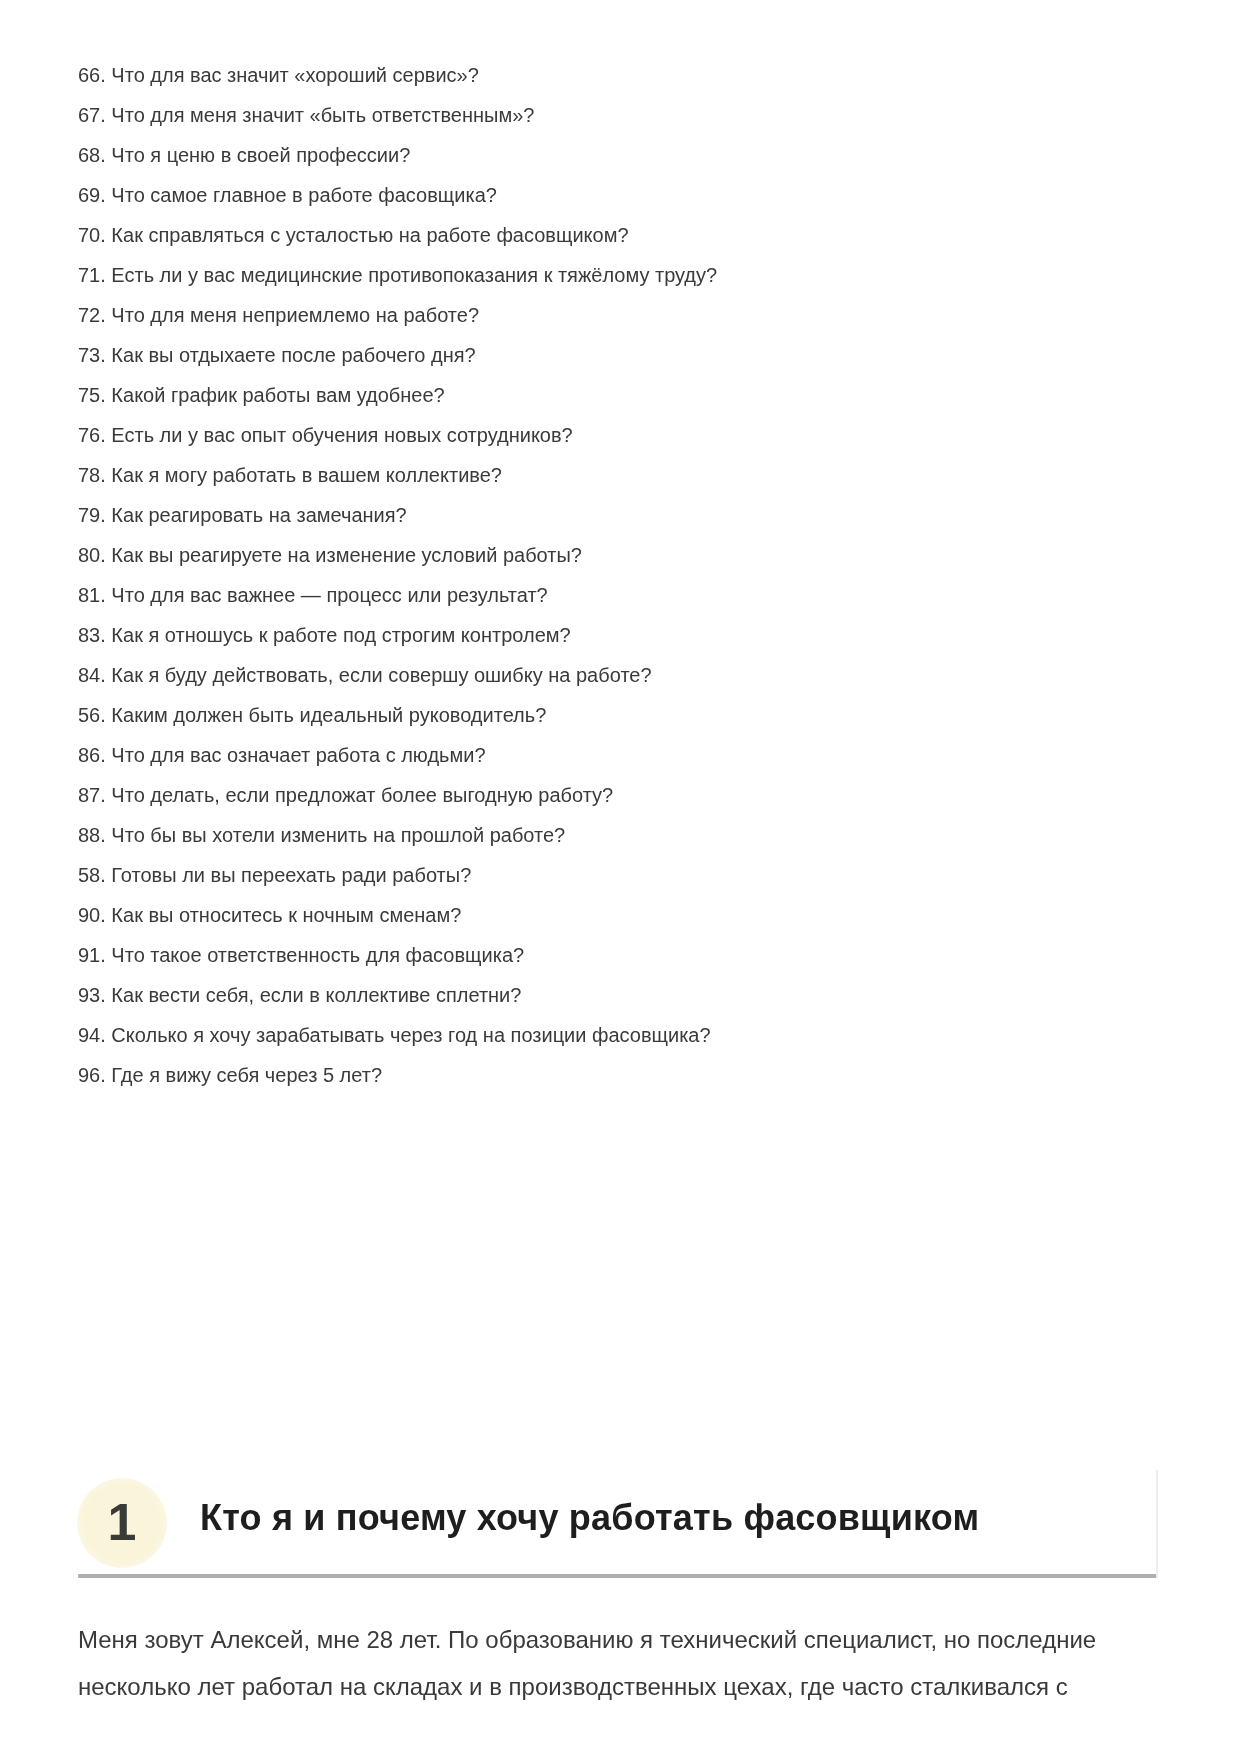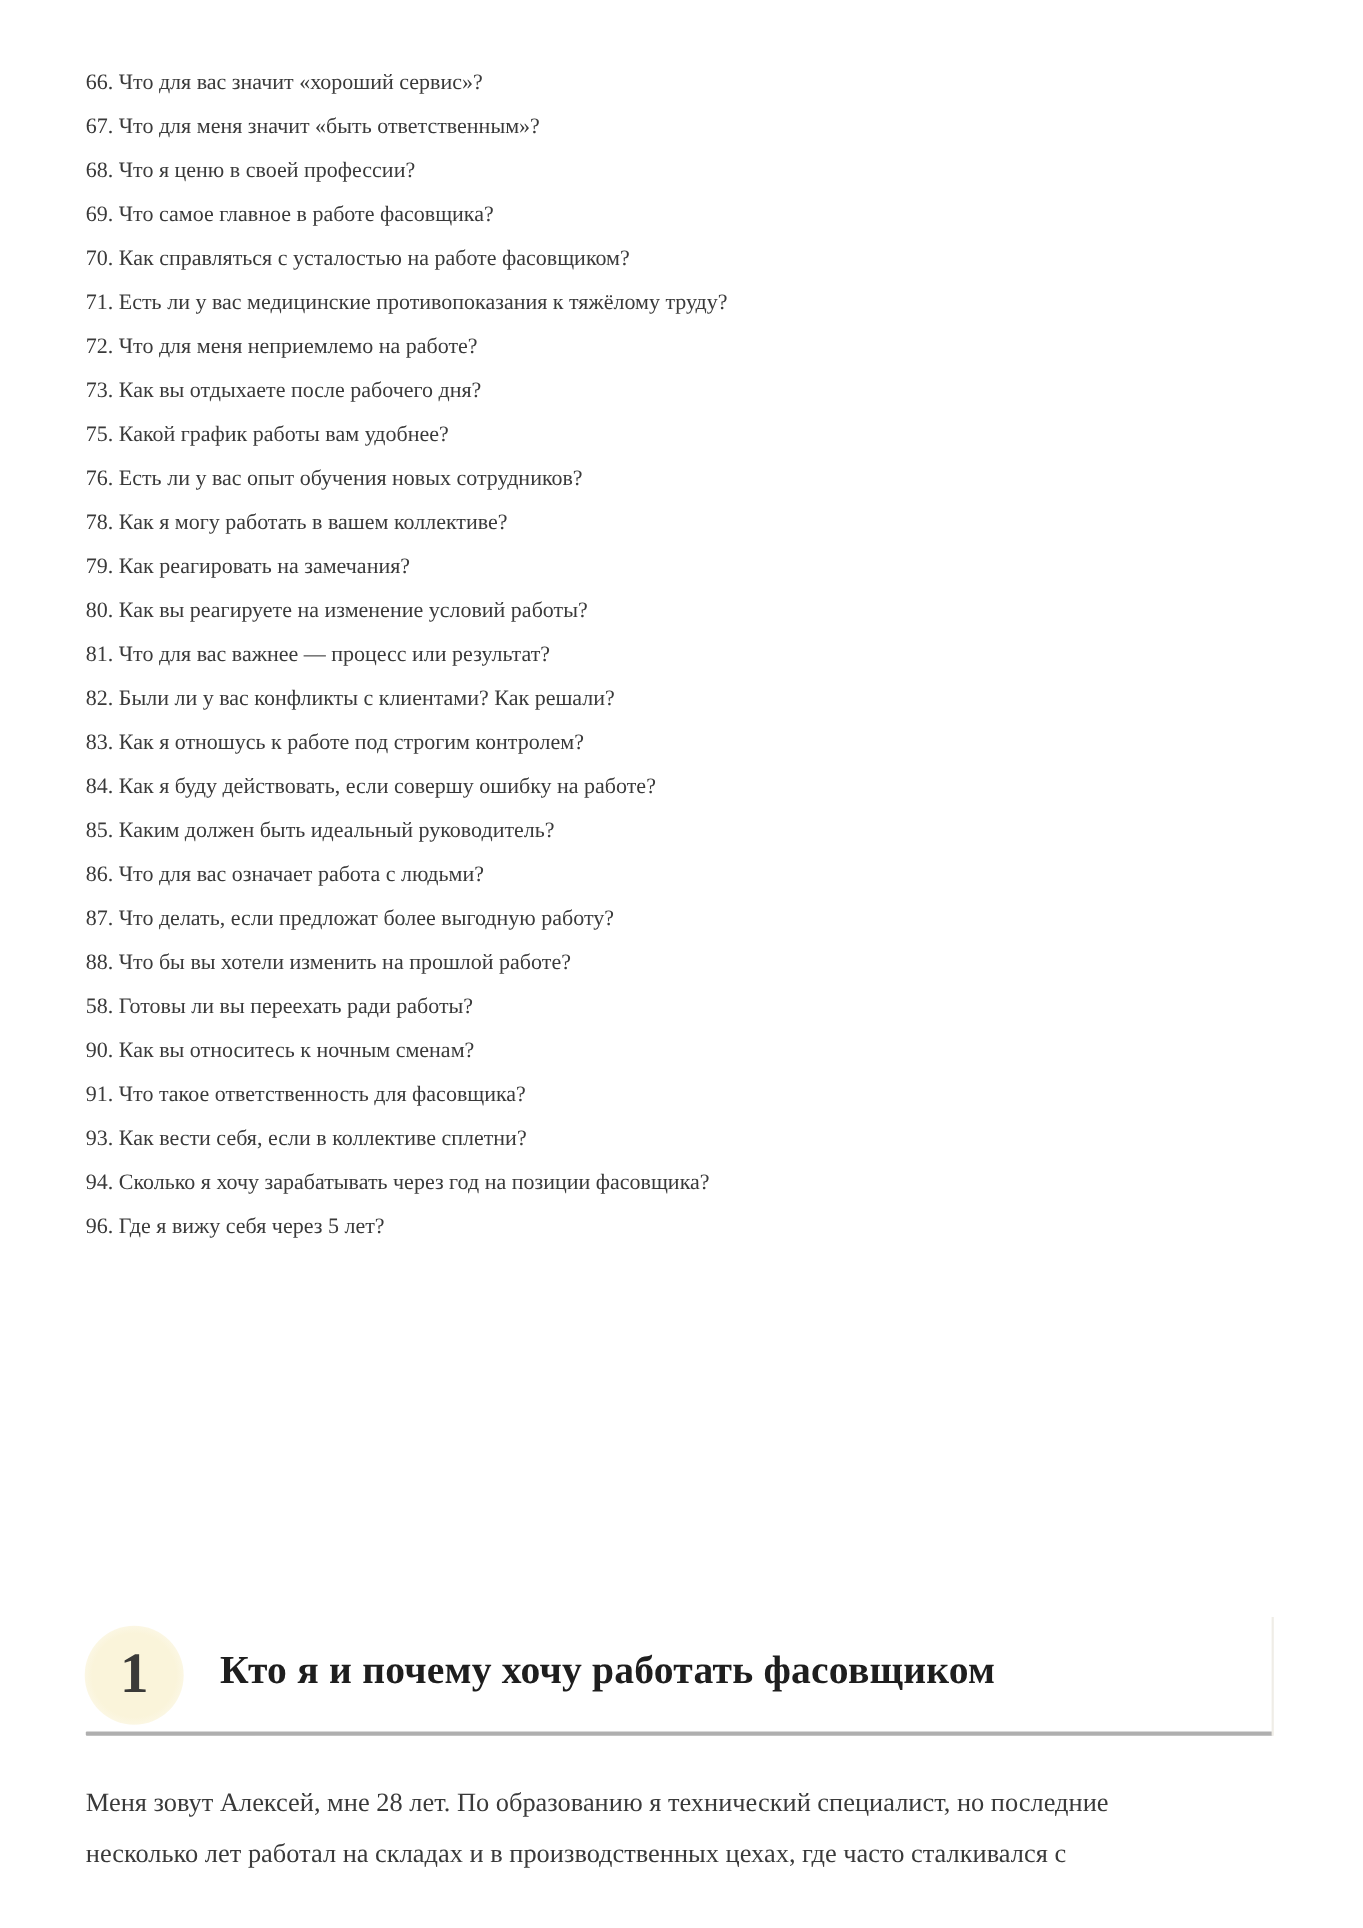--- a/index.html
+++ b/index.html
@@ -16,21 +16,20 @@
     background:var(--page-bg);
     font-family:"Liberation Sans","DejaVu Sans",sans-serif;
     color:var(--text-color);
   }
   .page{
     position:relative;
     width:1239px;
     height:1753px;
     background:var(--page-bg);
     overflow:hidden;
-    font-family:Liberation Serif, serif;
   }
   .questions-list{
     position:absolute;
     left:78px;
     top:55px;
     width:1085px;
     font-size:20px;
     line-height:40px;
     color:var(--text-color);
     white-space:nowrap;
@@ -112,24 +111,23 @@
       <div class="q-row">70. Как справляться с усталостью на работе фасовщиком?</div>
       <div class="q-row">71. Есть ли у вас медицинские противопоказания к тяжёлому труду?</div>
       <div class="q-row">72. Что для меня неприемлемо на работе?</div>
       <div class="q-row">73. Как вы отдыхаете после рабочего дня?</div>
       <div class="q-row">75. Какой график работы вам удобнее?</div>
       <div class="q-row">76. Есть ли у вас опыт обучения новых сотрудников?</div>
       <div class="q-row">78. Как я могу работать в вашем коллективе?</div>
       <div class="q-row">79. Как реагировать на замечания?</div>
       <div class="q-row">80. Как вы реагируете на изменение условий работы?</div>
       <div class="q-row">81. Что для вас важнее — процесс или результат?</div>
-      <div class="q-row">82. Были ли у вас конфликты с клиентами? Как решали?</div>
       <div class="q-row">83. Как я отношусь к работе под строгим контролем?</div>
       <div class="q-row">84. Как я буду действовать, если совершу ошибку на работе?</div>
-      <div class="q-row">85. Каким должен быть идеальный руководитель?</div>
+      <div class="q-row">56. Каким должен быть идеальный руководитель?</div>
       <div class="q-row">86. Что для вас означает работа с людьми?</div>
       <div class="q-row">87. Что делать, если предложат более выгодную работу?</div>
       <div class="q-row">88. Что бы вы хотели изменить на прошлой работе?</div>
       <div class="q-row">58. Готовы ли вы переехать ради работы?</div>
       <div class="q-row">90. Как вы относитесь к ночным сменам?</div>
       <div class="q-row">91. Что такое ответственность для фасовщика?</div>
       <div class="q-row">93. Как вести себя, если в коллективе сплетни?</div>
       <div class="q-row">94. Сколько я хочу зарабатывать через год на позиции фасовщика?</div>
       <div class="q-row">96. Где я вижу себя через 5 лет?</div>
     </div>

